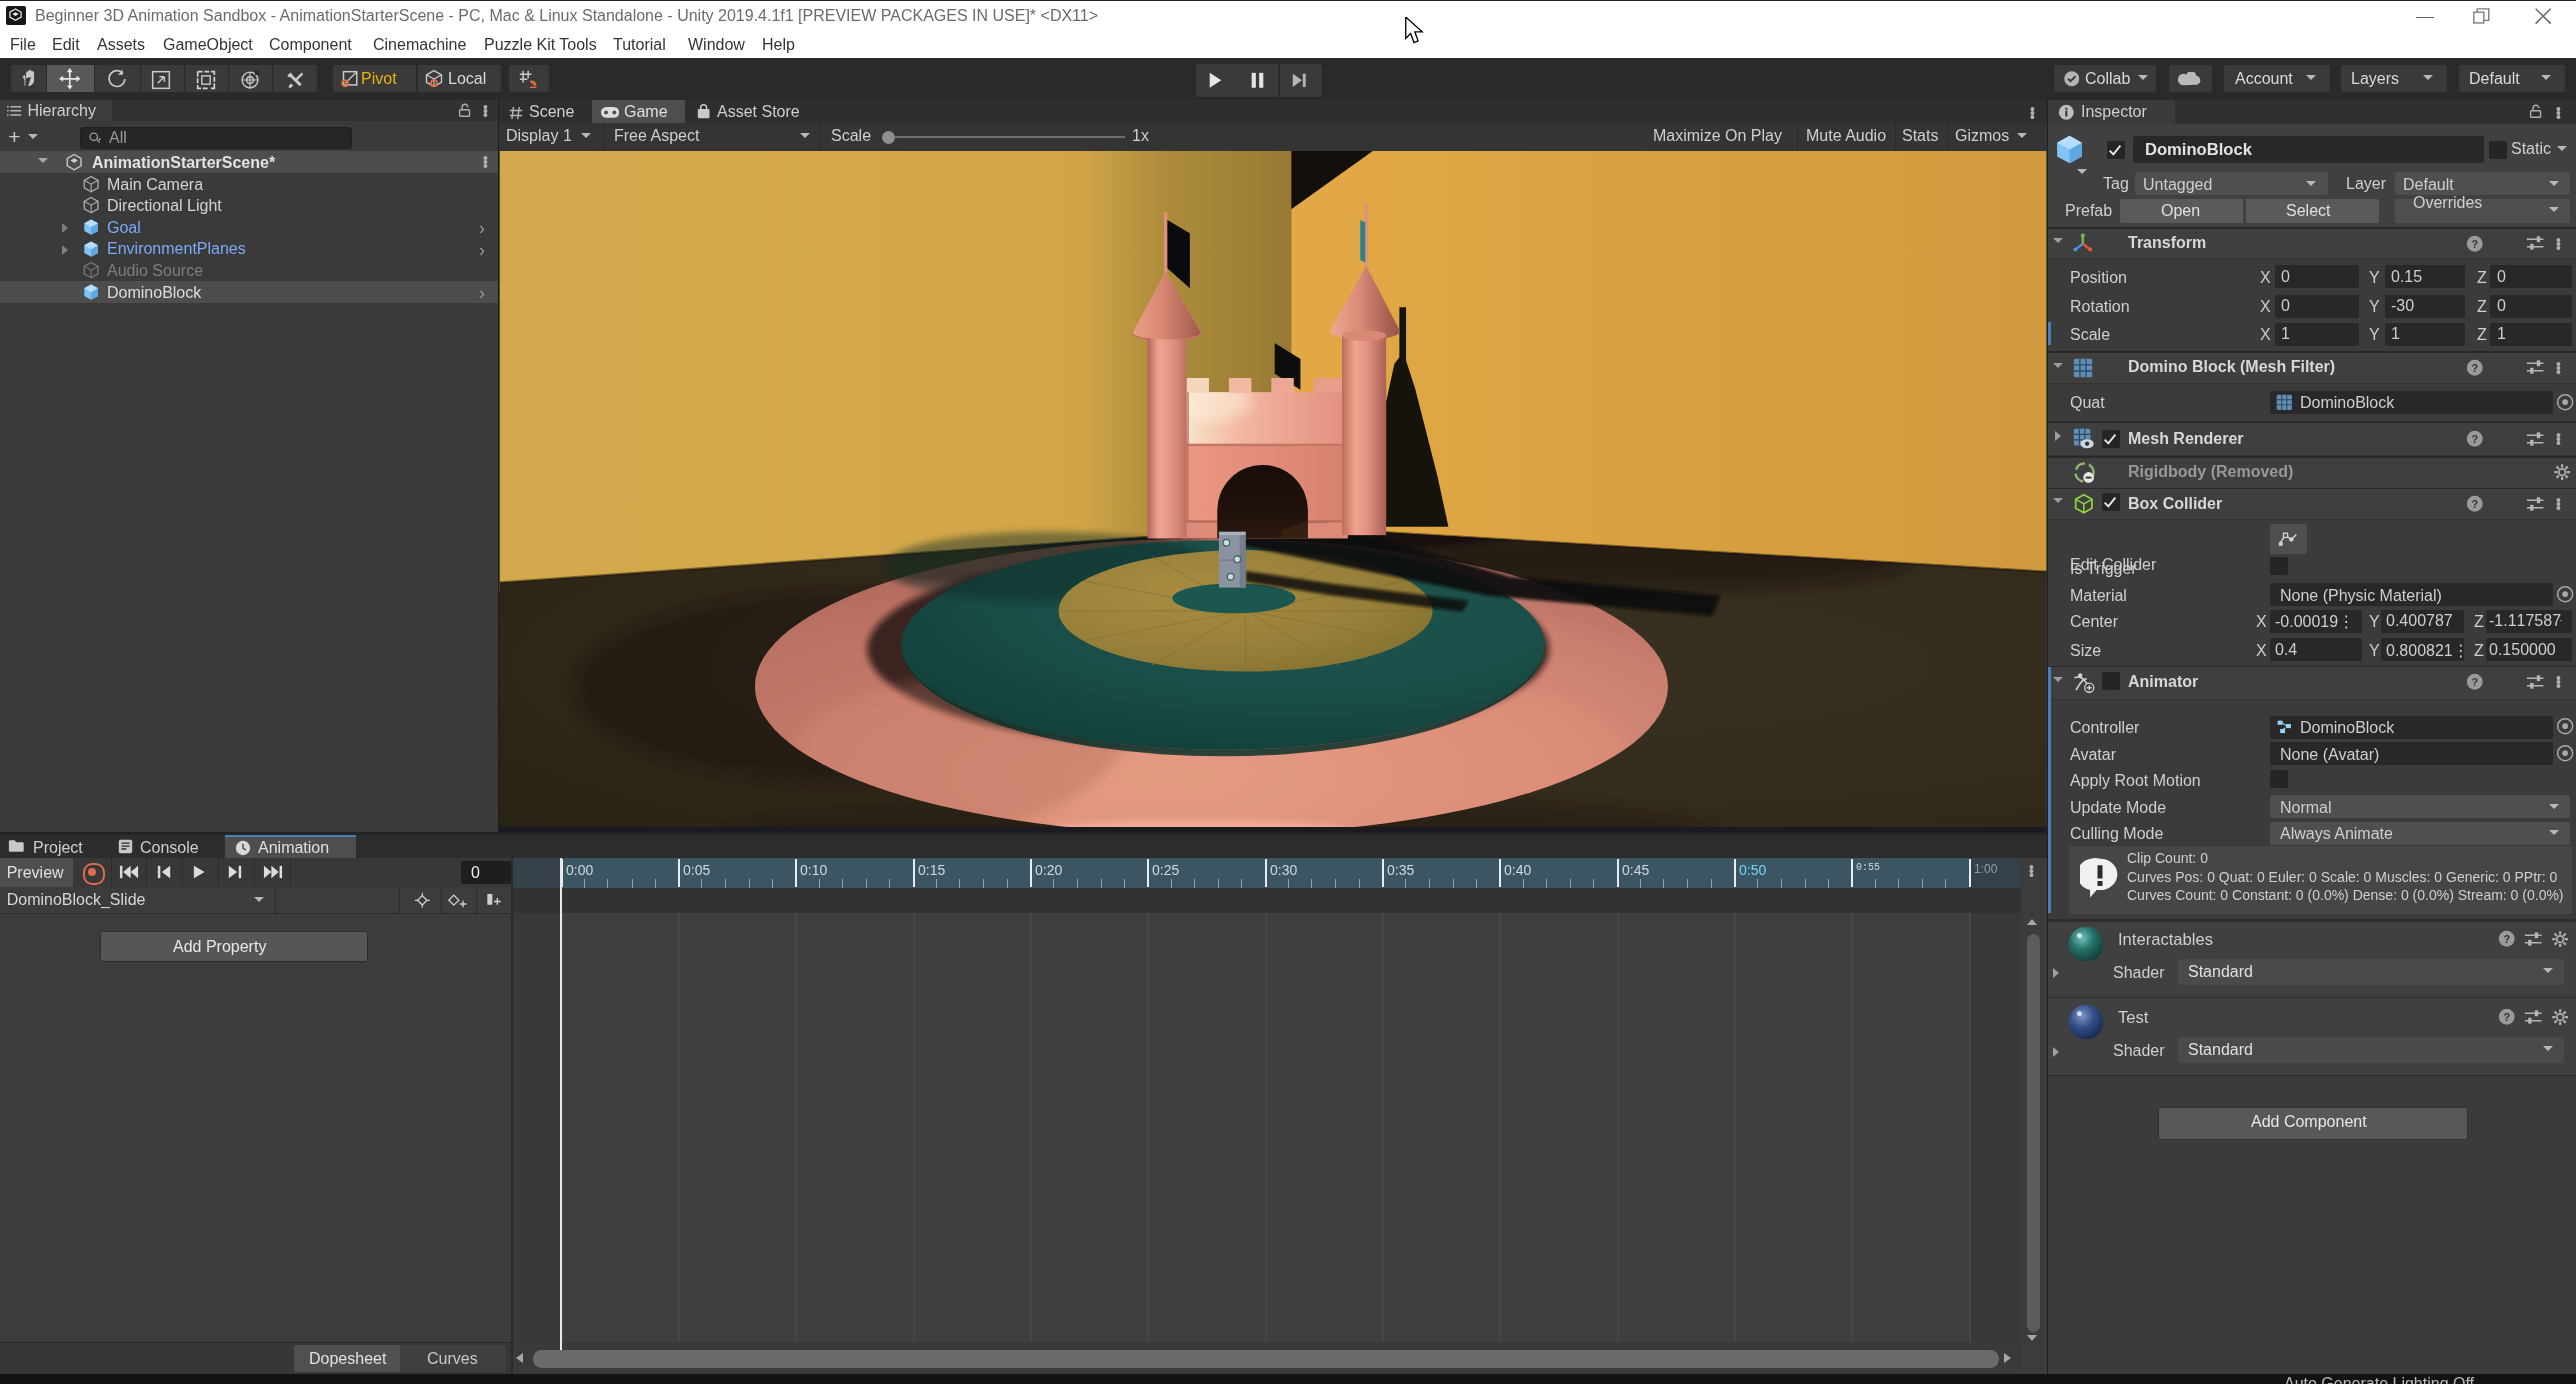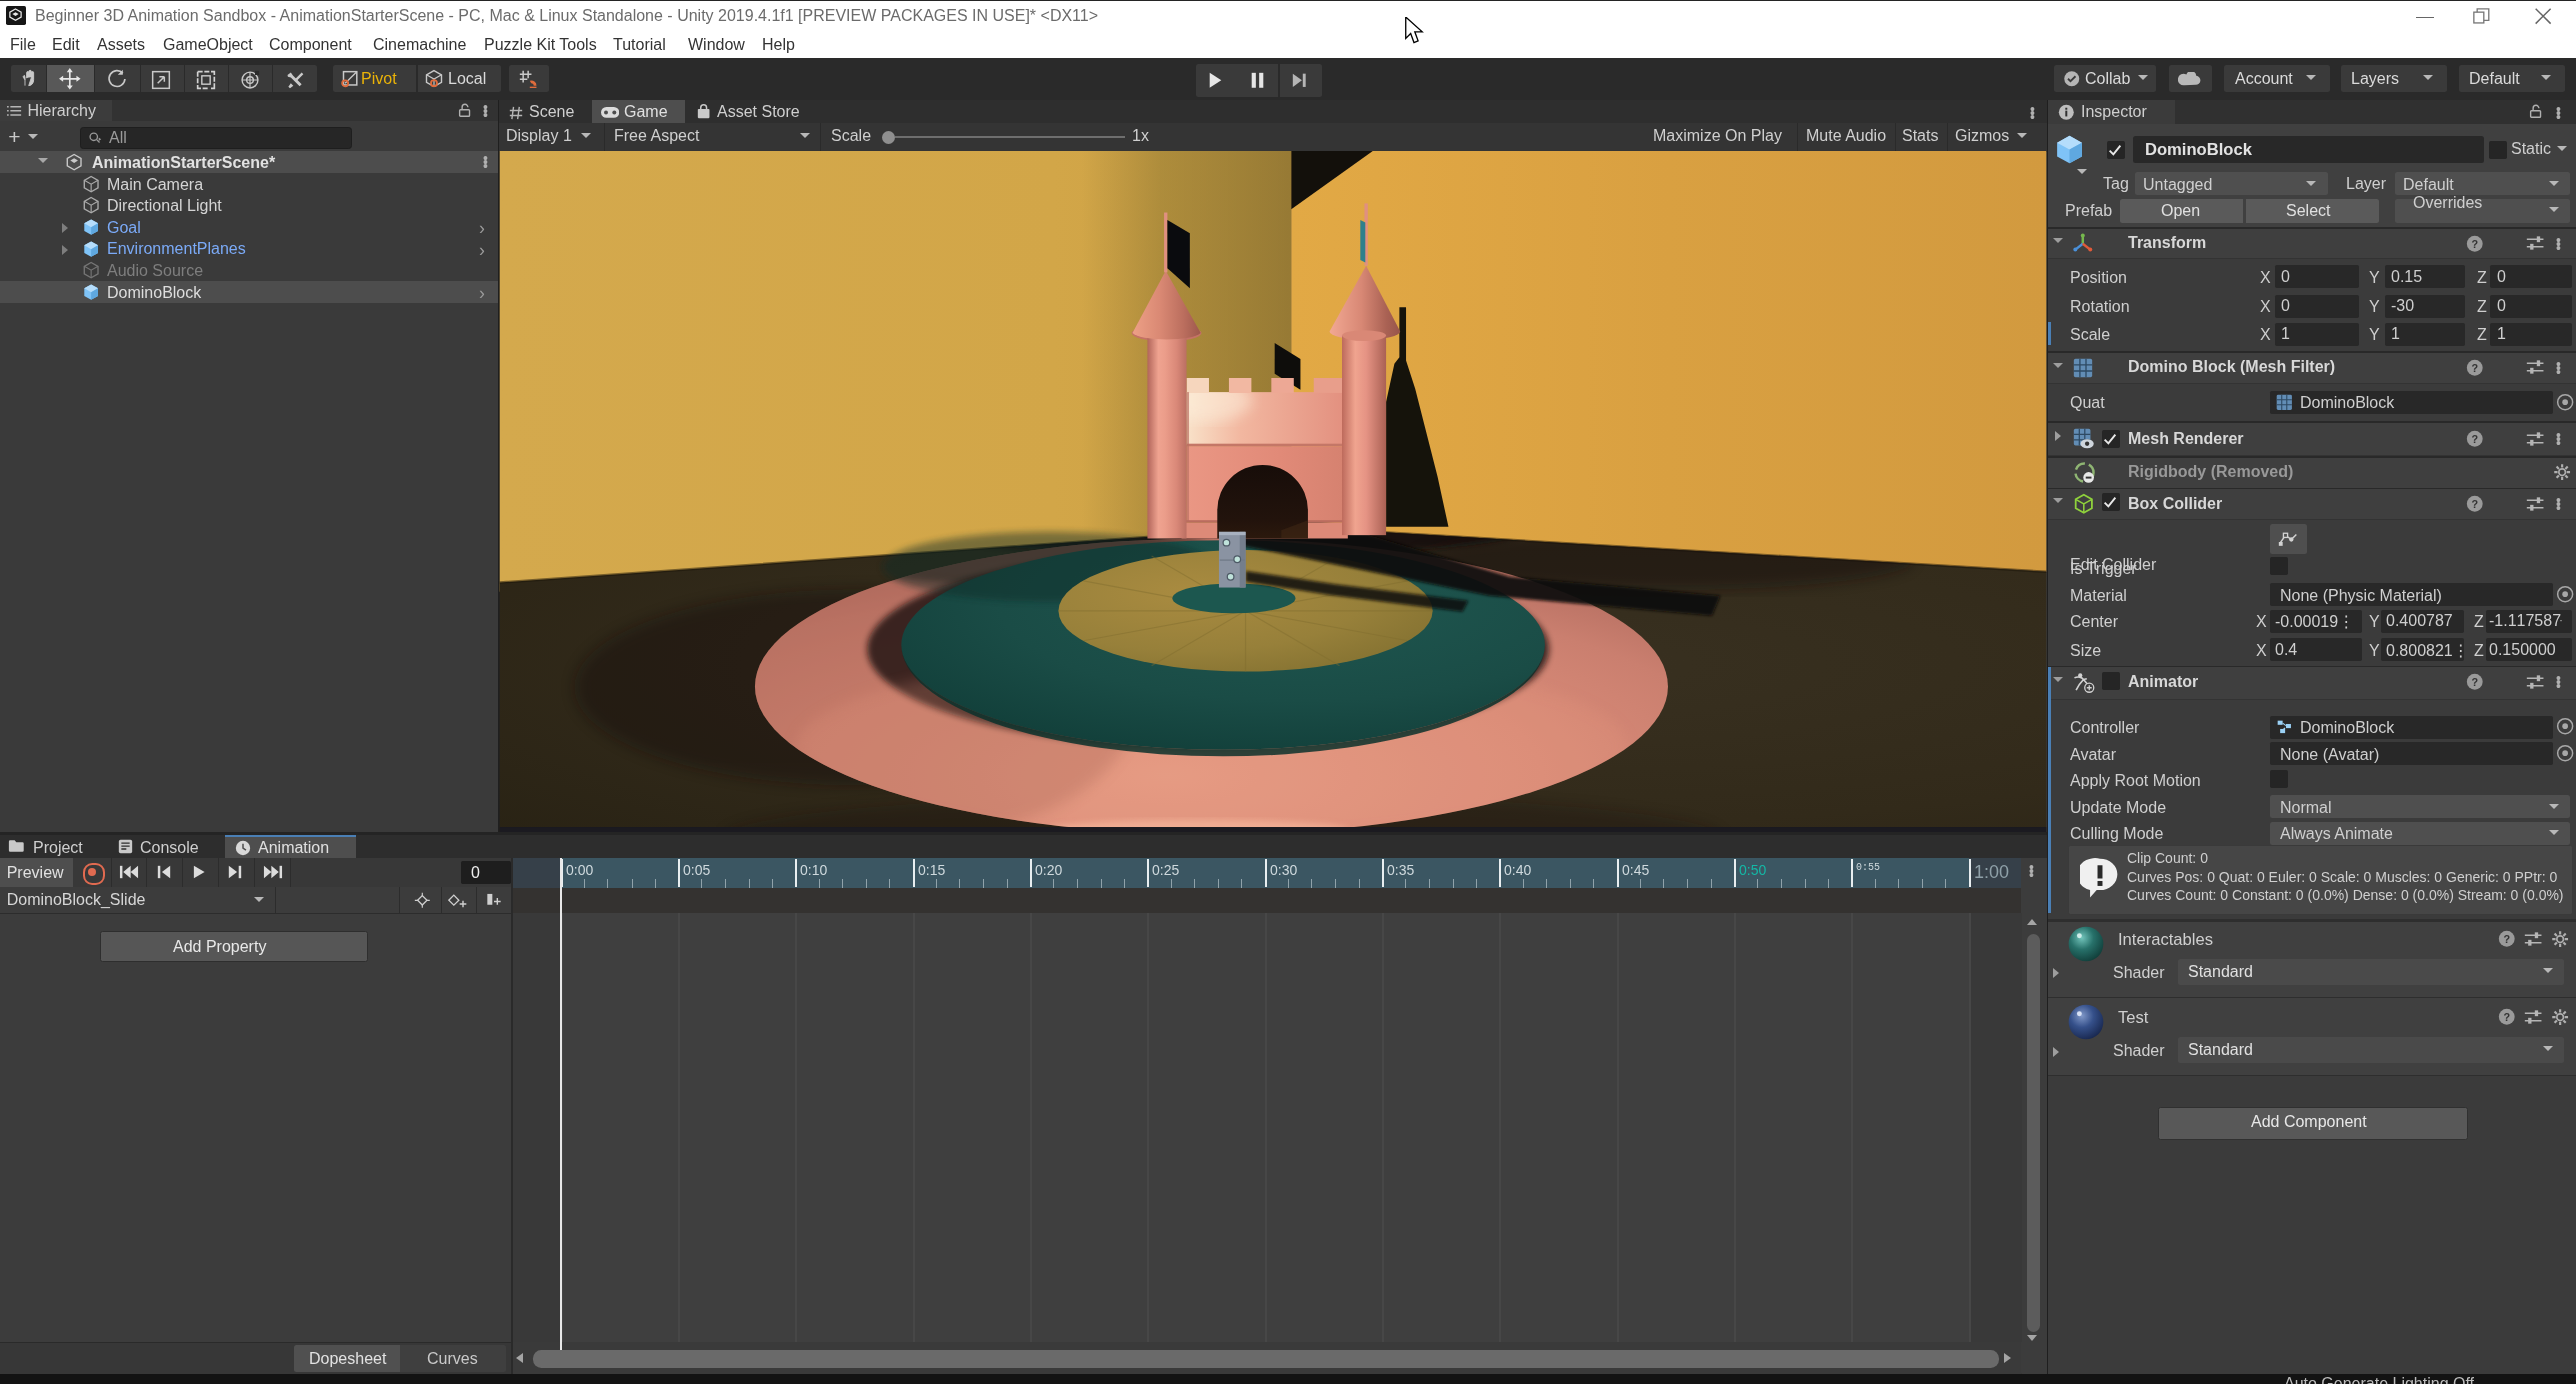--- a/index.html
+++ b/index.html
@@ -548,33 +548,33 @@
 <div class="a" style="left:1546px;top:879px;width:0.8px;height:9.2px;background:#90a2aa;"></div>
 <div class="a" style="left:1570px;top:879px;width:0.8px;height:9.2px;background:#90a2aa;"></div>
 <div class="a" style="left:1593px;top:879px;width:0.8px;height:9.2px;background:#90a2aa;"></div>
 <div class="a" style="left:1617px;top:859px;width:1.7px;height:28px;background:#e8eef0;"></div>
 <div class="tx" style="left:1622px;top:862px;font-size:14px;color:#cfd9dd;">0:45</div>
 <div class="a" style="left:1640px;top:879px;width:0.8px;height:9.2px;background:#90a2aa;"></div>
 <div class="a" style="left:1663px;top:879px;width:0.8px;height:9.2px;background:#90a2aa;"></div>
 <div class="a" style="left:1687px;top:879px;width:0.8px;height:9.2px;background:#90a2aa;"></div>
 <div class="a" style="left:1711px;top:879px;width:0.8px;height:9.2px;background:#90a2aa;"></div>
 <div class="a" style="left:1734px;top:859px;width:1.7px;height:28px;background:#e8eef0;"></div>
-<div class="tx" style="left:1739px;top:862px;font-size:14px;color:#14b8a6;">0:50</div>
+<div class="tx" style="left:1739px;top:862px;font-size:14px;color:#7dd3fc;">0:50</div>
 <div class="a" style="left:1757px;top:879px;width:0.8px;height:9.2px;background:#90a2aa;"></div>
 <div class="a" style="left:1781px;top:879px;width:0.8px;height:9.2px;background:#90a2aa;"></div>
 <div class="a" style="left:1805px;top:879px;width:0.8px;height:9.2px;background:#90a2aa;"></div>
 <div class="a" style="left:1828px;top:879px;width:0.8px;height:9.2px;background:#90a2aa;"></div>
 <div class="a" style="left:1851px;top:859px;width:1.7px;height:28px;background:#e8eef0;"></div>
 <div class="tx" style="left:1856px;top:862px;font-size:10px;color:#cfd9dd;font-family:Liberation Mono, monospace;">0:55</div>
 <div class="a" style="left:1875px;top:879px;width:0.8px;height:9.2px;background:#90a2aa;"></div>
 <div class="a" style="left:1898px;top:879px;width:0.8px;height:9.2px;background:#90a2aa;"></div>
 <div class="a" style="left:1922px;top:879px;width:0.8px;height:9.2px;background:#90a2aa;"></div>
 <div class="a" style="left:1945px;top:879px;width:0.8px;height:9.2px;background:#90a2aa;"></div>
 <div class="a" style="left:1969px;top:859px;width:1.7px;height:28px;background:#e8eef0;"></div>
-<div class="tx" style="left:1974px;top:862px;font-size:18px;color:#8fa0a8;">1:00</div>
+<div class="tx" style="left:1974px;top:862px;font-size:12px;color:#8fa0a8;">1:00</div>
 <div class="a" style="left:513px;top:888px;width:1508px;height:25px;background:#343230;"></div>
 <div class="a" style="left:513px;top:913px;width:1508px;height:429px;background:#3f3f3f;"></div>
 <div class="a" style="left:513px;top:913px;width:47px;height:429px;background:#393939;"></div>
 <div class="a" style="left:1969px;top:913px;width:53px;height:429px;background:#393939;"></div>
 <div class="a" style="left:561px;top:913px;width:1.7px;height:429px;background:#474747;"></div>
 <div class="a" style="left:678px;top:913px;width:1.7px;height:429px;background:#474747;"></div>
 <div class="a" style="left:795px;top:913px;width:1.7px;height:429px;background:#474747;"></div>
 <div class="a" style="left:913px;top:913px;width:1.7px;height:429px;background:#474747;"></div>
 <div class="a" style="left:1030px;top:913px;width:1.7px;height:429px;background:#474747;"></div>
 <div class="a" style="left:1147px;top:913px;width:1.7px;height:429px;background:#474747;"></div>

